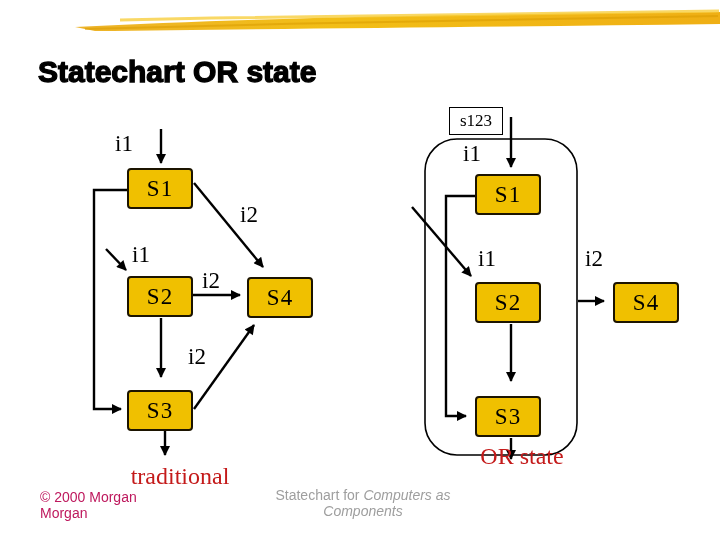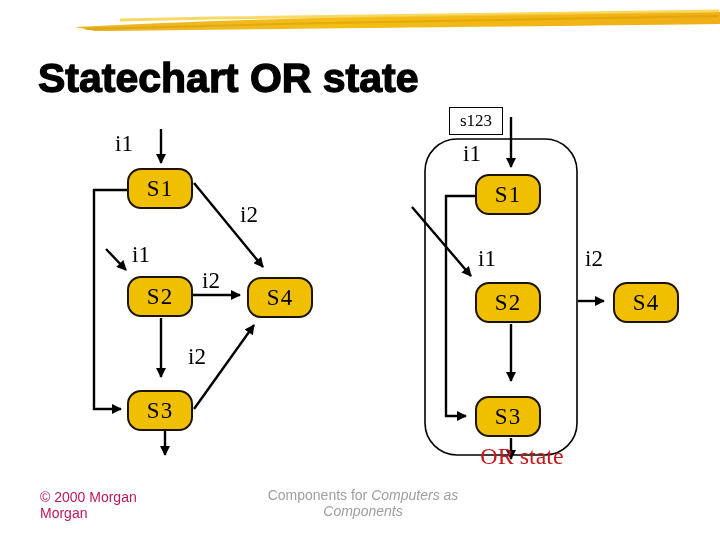--- a/index.html
+++ b/index.html
@@ -3,31 +3,31 @@
 <meta charset="utf-8">
 <style>
   html,body { margin:0; padding:0; background:#fff; }
   .slide {
     position:relative; width:720px; height:540px; background:#ffffff;
     overflow:hidden; font-family:"Liberation Serif", serif;
   }
   .title {
     position:absolute; left:38px; top:55px; margin:0;
     font-family:"Liberation Sans", sans-serif;
-    font-weight:bold; font-size:41px; color:#000;
+    font-weight:bold; font-size:30px; color:#000;
     letter-spacing:0px; -webkit-text-stroke:1.3px #000;
     z-index:3; white-space:nowrap;
   }
   svg.layer { position:absolute; left:0; top:0; pointer-events:none; }
   #swoosh { z-index:1; }
   #edges  { z-index:2; }
   .state {
     position:absolute; width:62px; height:37px; z-index:3;
     background:var(--state-fill,#F0C000);
-    border:2px solid #1c1400; border-radius:14px;
+    border:2px solid #1c1400; border-radius:4px;
     display:flex; align-items:center; justify-content:center;
     font-size:23px; letter-spacing:1px; color:#000;
   }
   .composite-label {
     position:absolute; left:449px; top:107px; width:52px; height:26px; z-index:4;
     background:#fff; border:1.5px solid #000;
     display:flex; align-items:center; justify-content:center;
     font-size:17px; color:#000;
   }
   .edge-label {
@@ -111,21 +111,22 @@
   <span class="edge-label" style="left:115px; top:131px;">i1</span>
   <span class="edge-label" style="left:240px; top:202px;">i2</span>
   <span class="edge-label" style="left:132px; top:242px;">i1</span>
   <span class="edge-label" style="left:202px; top:268px;">i2</span>
   <span class="edge-label" style="left:188px; top:344px;">i2</span>
 
   <span class="edge-label" style="left:463px; top:141px;">i1</span>
   <span class="edge-label" style="left:478px; top:246px;">i1</span>
   <span class="edge-label" style="left:585px; top:246px;">i2</span>
 
+  <div class="caption" style="left:105px; top:463px;">traditional</div>
   <div class="caption" style="left:447px; top:443px;">OR state</div>
 
   <div class="footer-left">
     <div>© 2000 Morgan</div>
     <div>Morgan</div>
   </div>
-  <div class="footer-center"><span>Components for </span><span class="book">Computers as Components</span></div>
+  <div class="footer-center"><span>Statechart for </span><span class="book">Computers as Components</span></div>
 
 </div>
 
 </body></html>

